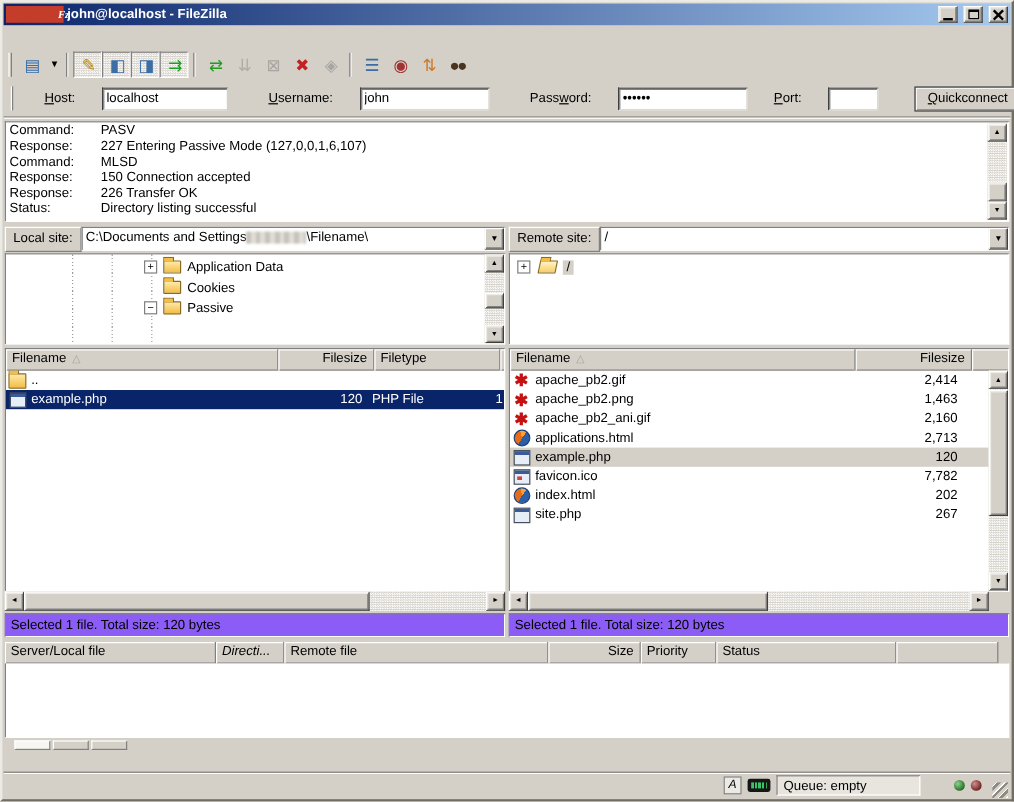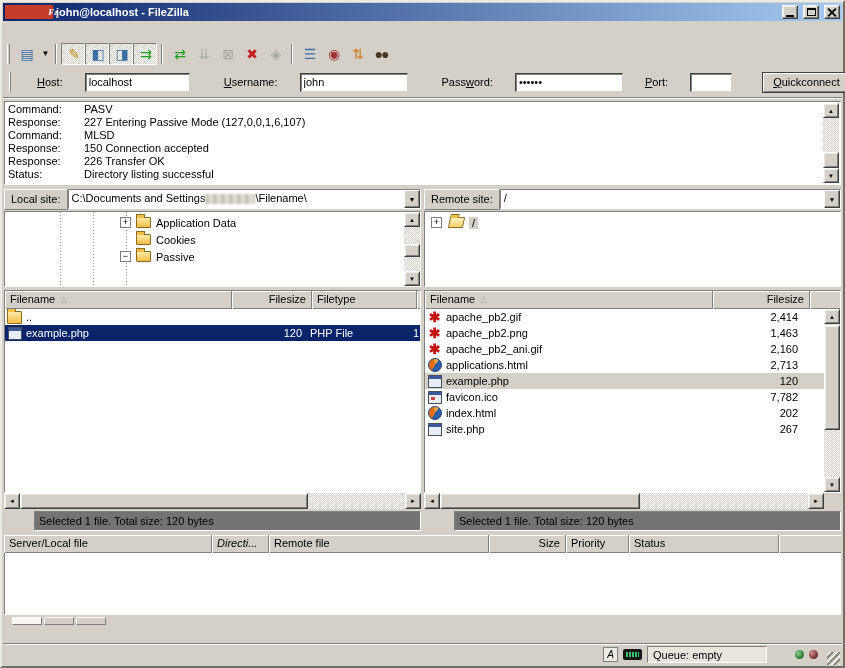--- a/index.html
+++ b/index.html
@@ -127,22 +127,22 @@
   .lv-body{flex:1;overflow:hidden;position:relative;}
   .file-row{height:16px;display:flex;align-items:center;padding-left:2px;white-space:nowrap;}
   .file-row.selected{background:#0A246A;color:#fff;}
   .file-row.sel-inactive{background:#D4D0C8;}
   .fcell{flex:none;overflow:hidden;} .fcell.r{text-align:right;}
   .withvsb .lv-body{margin-right:16px;}
   .list-vsb{position:absolute;top:18px;right:0;bottom:0;width:16px;}
   .list-vsb .sb-btn{width:16px;height:15px;}
   .list-vsb .up{position:absolute;top:0;} .list-vsb .down{position:absolute;bottom:0;}
 
-  .status-line{height:20px;flex:none;margin-top:2px;background:#737373;padding:3px 4px 0;
-               border:1px solid;border-color:#808080 #fff #fff #808080;white-space:nowrap;overflow:hidden;margin-left:30px;}
+  .status-line{height:20px;flex:none;margin-top:2px;background:#8b5cf6;padding:3px 4px 0;
+               border:1px solid;border-color:#808080 #fff #fff #808080;white-space:nowrap;overflow:hidden;}
 
   
   .queue{flex:none;margin:4px 1px 0;display:flex;flex-direction:column;}
   .queue-body{height:62px;background:#fff;border:1px solid;border-color:#808080 #fff #fff #808080;border-top:none;}
   .tabs{height:22px;display:flex;gap:2px;padding:2px 0 0 8px;align-items:flex-start;}
   .tab{background:#D4D0C8;border:1px solid;border-color:#fff #808080 #808080 #fff;padding:3px 14px;white-space:nowrap;}
   .tab.active{background:#F7F6F2;font-weight:bold;}
   .bottom-strip{height:6px;flex:none;}
 
   
@@ -473,21 +473,21 @@
         <div class="sb-thumb" style="top:0;bottom:0;left:16px;width:200px"></div>
         <div class="sb-btn right">►</div>
       </div>
       <div class="status-line">Selected 1 file. Total size: 120 bytes</div>
     </div>
   </div>
 
   <div class="queue">
     <div class="lv-header">
 
-    <div class="lv-col" style="width: 208px; text-align: right;">
+    <div class="lv-col" style="width: 176px; text-align: right;">
           <span>Server/Local file</span>
         </div>
         <div class="lv-col" style="width: 57px; font-style: italic;">
           <span>Directi...</span>
         </div>
         <div class="lv-col" style="width: 220px;">
           <span>Remote file</span>
         </div>
         <div class="lv-col" style="width: 77px; justify-content: flex-end;">
           <span>Size</span>

